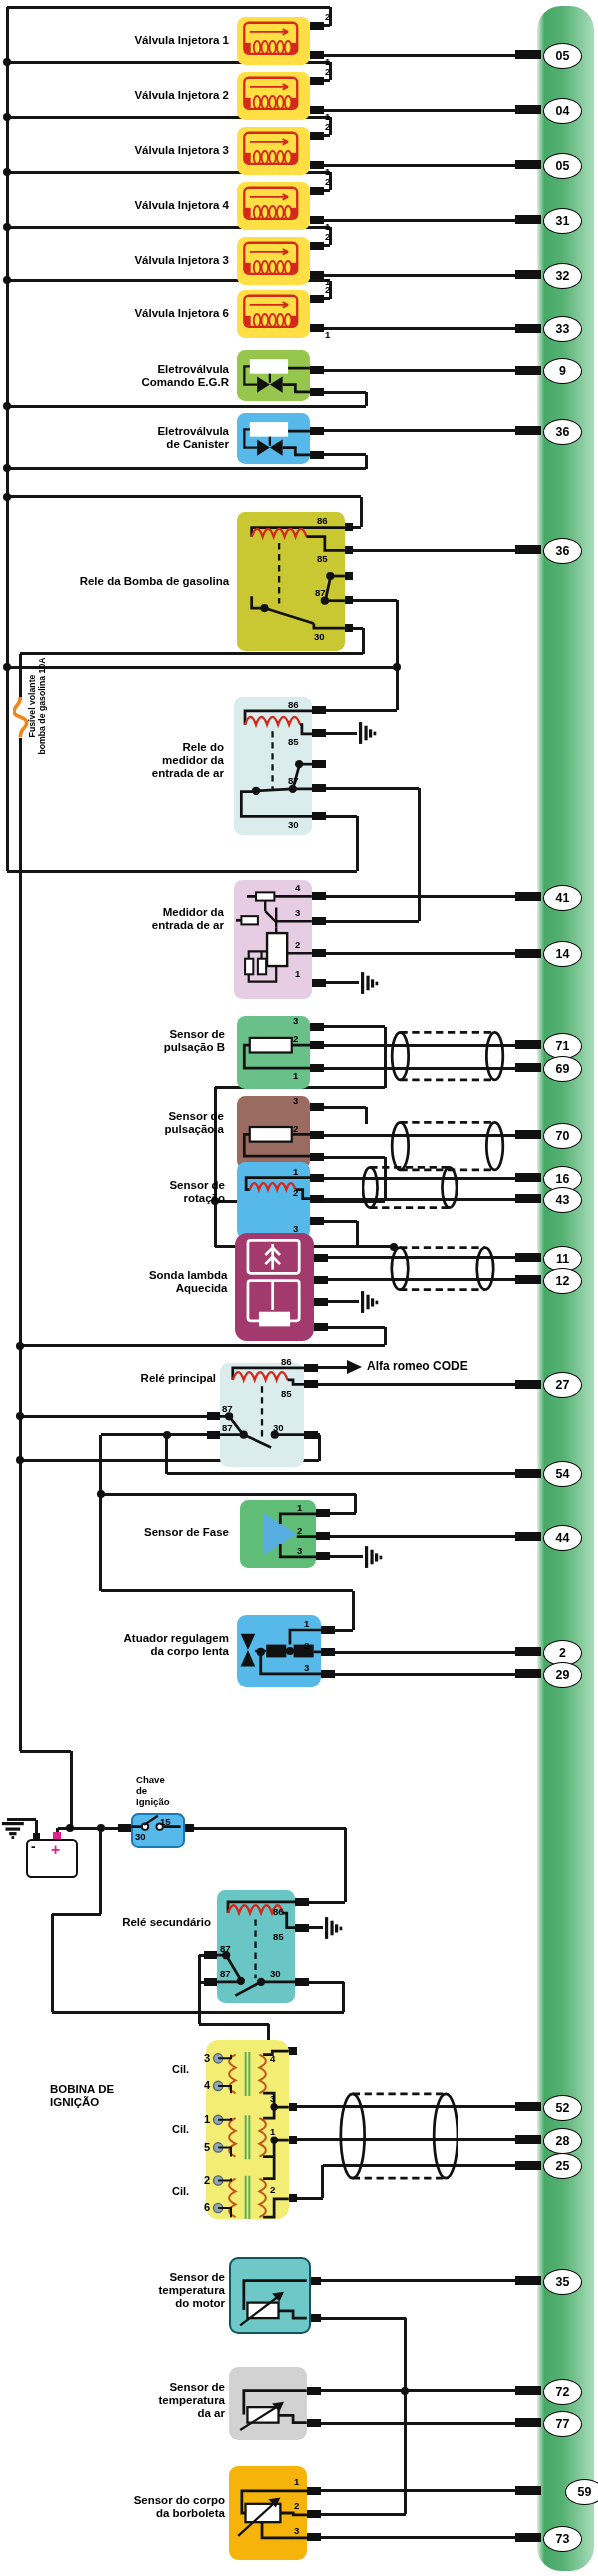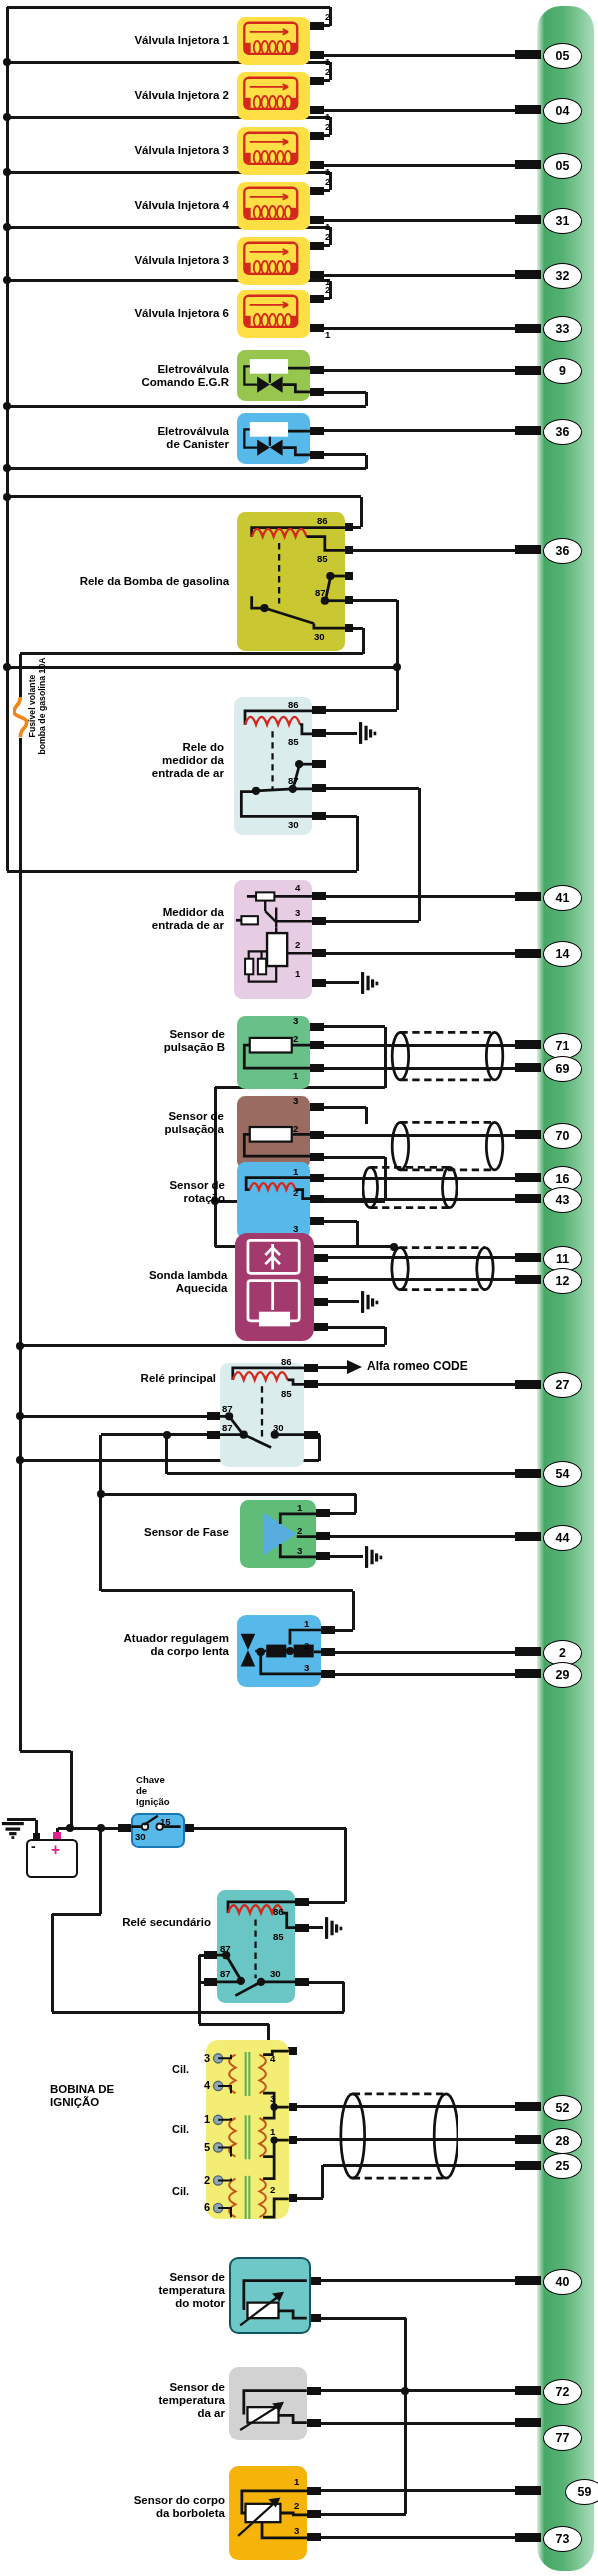--- a/index.html
+++ b/index.html
@@ -81,25 +81,25 @@
     <div class="pin-ell" style="left: 543px; top: 1640px;">2</div>
     <div class="cstub" style="left: 515px; top: 1669px; width: 26px; height: 9.2px;"></div>
     <div class="pin-ell" style="left: 543px; top: 1662px;">29</div>
     <div class="cstub" style="left: 515px; top: 2102px; width: 26px; height: 9.2px;"></div>
     <div class="pin-ell" style="left: 543px; top: 2095px;">52</div>
     <div class="cstub" style="left: 515px; top: 2135px; width: 26px; height: 9.2px;"></div>
     <div class="pin-ell" style="left: 543px; top: 2128px;">28</div>
     <div class="cstub" style="left: 515px; top: 2161px; width: 26px; height: 9.2px;"></div>
     <div class="pin-ell" style="left: 543px; top: 2153px;">25</div>
     <div class="cstub" style="left: 515px; top: 2276px; width: 26px; height: 9.2px;"></div>
-    <div class="pin-ell" style="left: 543px; top: 2269px;">40</div>
+    <div class="pin-ell" style="left: 543px; top: 2269px;">35</div>
     <div class="cstub" style="left: 515px; top: 2386px; width: 26px; height: 9.2px;"></div>
     <div class="pin-ell" style="left: 543px; top: 2379px; text-align: right;">72</div>
     <div class="cstub" style="left: 515px; top: 2418px; width: 26px; height: 9.2px;"></div>
-    <div class="pin-ell" style="left: 543px; top: 2411px; margin-top: 14px;">77</div>
+    <div class="pin-ell" style="left: 543px; top: 2411px;">77</div>
     <div class="cstub" style="left: 515px; top: 2486px; width: 26px; height: 9.2px;"></div>
     <div class="pin-ell" style="left: 565px; top: 2479px; text-align: center;">59</div>
     <div class="cstub" style="left: 515px; top: 2533px; width: 26px; height: 9.2px;"></div>
     <div class="pin-ell" style="left: 543px; top: 2526px;">73</div>
     <div class="wire" style="left: 7.3px; top: 6px; width: 323px; height: 2.8px;"></div>
     <div class="wire" style="left: 7.3px; top: 61px; width: 323px; height: 2.8px;"></div>
     <div class="wire" style="left: 7.3px; top: 116px; width: 323px; height: 2.8px;"></div>
     <div class="wire" style="left: 7.3px; top: 171px; width: 323px; height: 2.8px;"></div>
     <div class="wire" style="left: 7.3px; top: 226px; width: 323px; height: 2.8px;"></div>
     <div class="wire" style="left: 7.3px; top: 279px; width: 323px; height: 2.8px;"></div>

